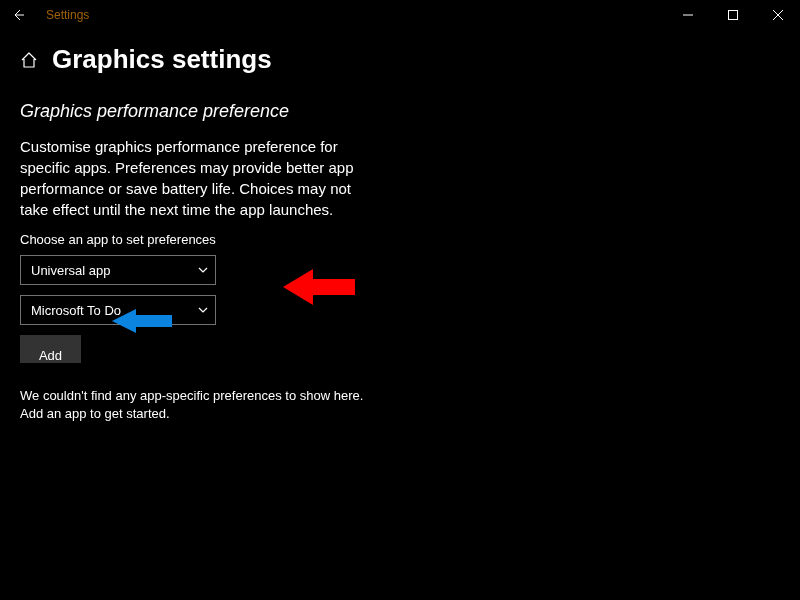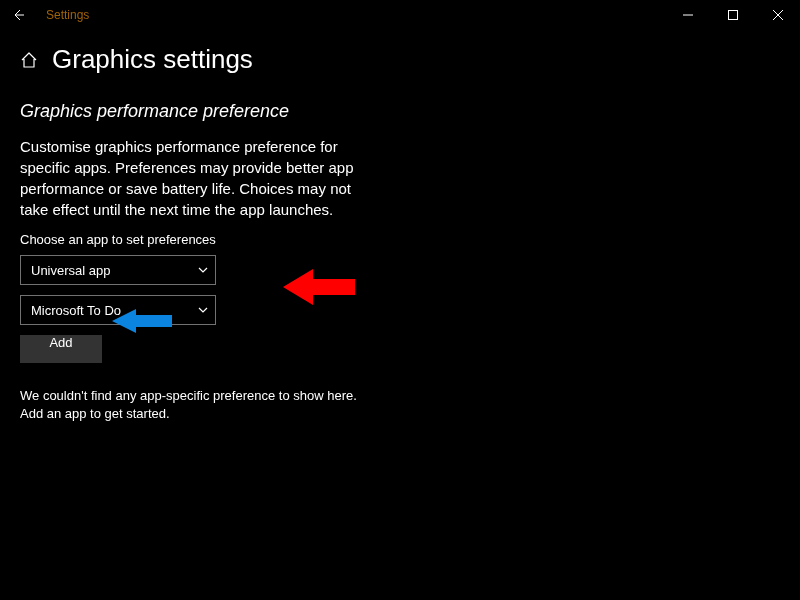--- a/index.html
+++ b/index.html
@@ -45,21 +45,21 @@
     padding: 14px 20px 0 20px;
   }
   .page-header {
     display: flex;
     align-items: center;
     gap: 14px;
     margin-bottom: 26px;
   }
   .page-title {
     font-size: 26px;
-    font-weight: 400;
+    font-weight: 700;
   }
   .section-title {
     font-size: 18px;
     font-weight: 400;
     margin-bottom: 14px;
     font-style: italic;
   }
   .desc {
     font-size: 15px;
     line-height: 1.4;
@@ -77,27 +77,27 @@
     background: #000000;
     display: flex;
     align-items: center;
     padding: 0 6px 0 10px;
     font-size: 13px;
     margin-bottom: 10px;
     box-sizing: border-box;
     justify-content: space-between;
   }
   .add-btn {
-    width: 82px;
+    width: 61px;
     height: 28px;
     background: #333333;
     color: #ffffff;
     font-size: 13px;
     display: flex;
-    align-items: flex-start;
+    align-items: flex-end;
     justify-content: center;
     margin-top: 2px;
     margin-bottom: 24px;
   }
   .empty-msg {
     font-size: 13px;
     line-height: 1.4;
     max-width: 360px;
   }
   .arrow-annot {
@@ -164,21 +164,21 @@
     <span>Microsoft To Do</span>
     <svg width="12" height="12" viewBox="0 0 12 12">
       <path d="M2 4 L6 8 L10 4" stroke="#ffffff" stroke-width="1.2" fill="none"></path>
     </svg>
   </div>
 
   <div class="add-btn">
     <span>Add</span>
   </div>
 
-  <div class="empty-msg">We couldn't find any app-specific preference to show here. Add an app to get started.</div>
+  <div class="empty-msg">We couldn't find any app-specific preferences to show here. Add an app to get started.</div>
 
 </div>
 
 <div class="arrow-annot" style="left:283px; top:265px;">
   <svg width="72" height="44" viewBox="0 0 72 44">
     <polygon points="0,22 30,4 30,14 72,14 72,30 30,30 30,40" fill="#ff0000"></polygon>
   </svg>
 </div>
 
 <div class="arrow-annot" style="left:112px; top:307px;">

